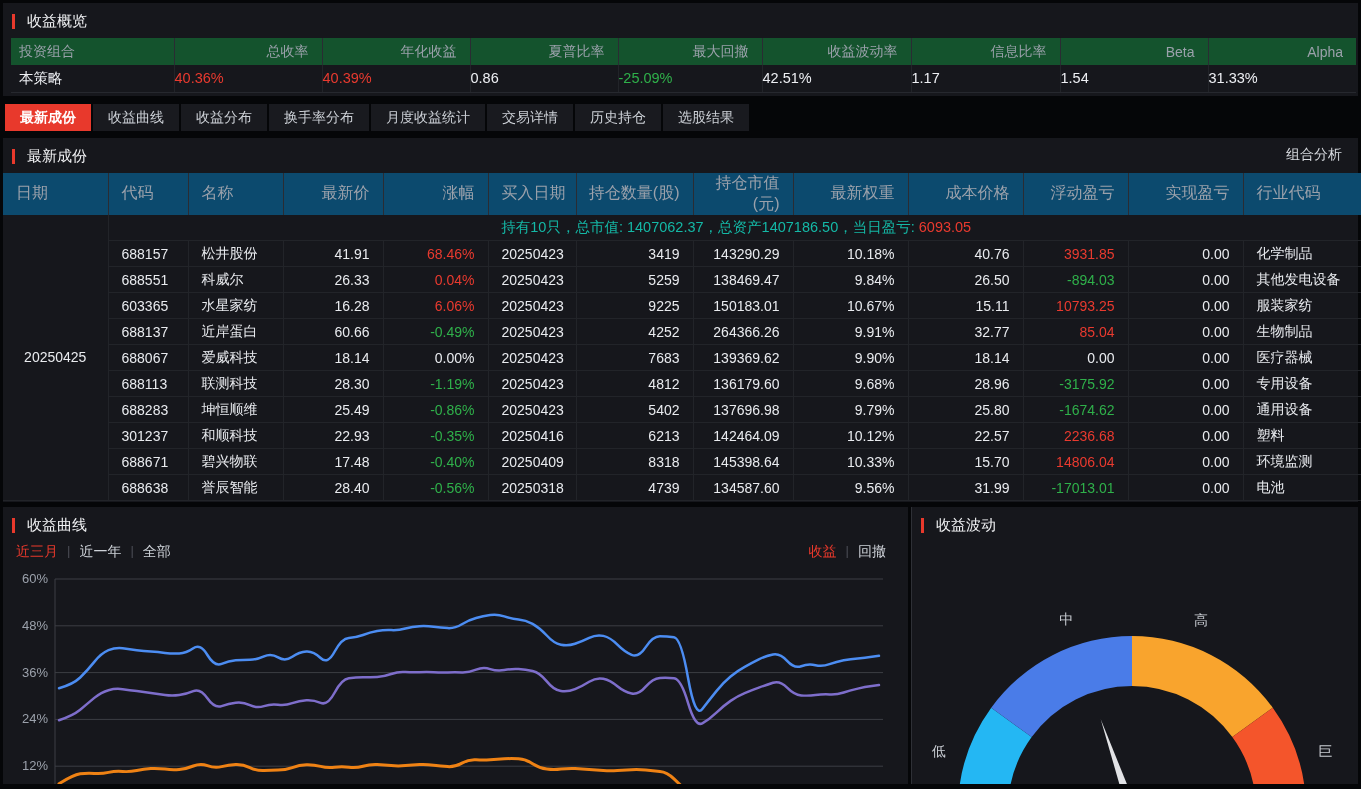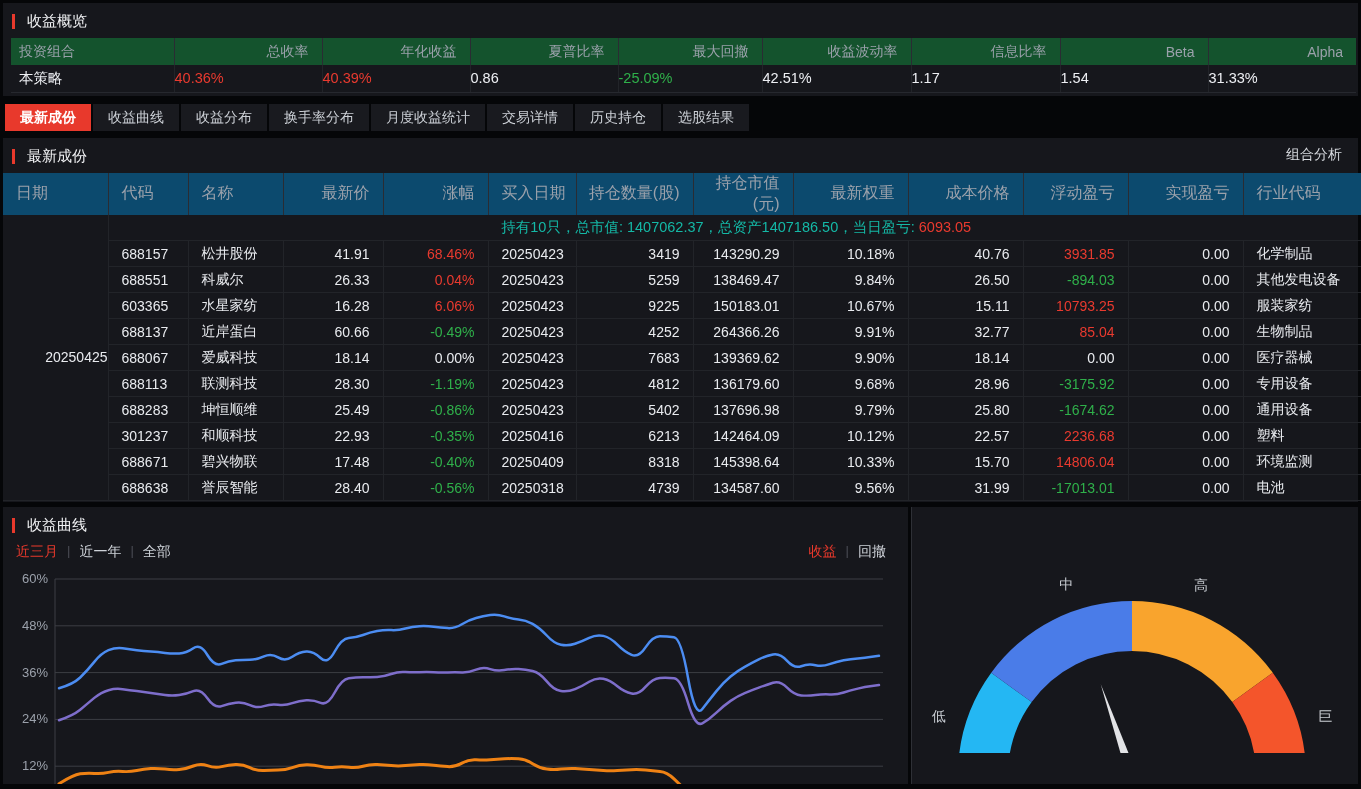--- a/index.html
+++ b/index.html
@@ -32,21 +32,21 @@
   .panel-main{margin-top:7px;padding-bottom:1px}
   .hd-head{display:flex;justify-content:space-between;align-items:center;padding-right:16px}
   .link{font-size:14px;color:#d8dbe0;cursor:pointer}
   .ht{font-size:14px}
   .ht th{background:#0c4a6e;color:#9ba1ab;height:27px;border-right:1px solid #2a2c33;font-size:16px}
   .ht td{height:26px;border-right:1px solid #222429;border-bottom:1px solid #222429;color:#e9ebef}
   .ht tr>*:last-child{border-right:none}
   .al{text-align:left;padding-left:13px}
   .ar{text-align:right;padding-right:13px}
   .sum-cell{text-align:center;font-size:14.5px}
-  .date-cell{vertical-align:middle;text-align:right;color:#e2e5ea}
+  .date-cell{vertical-align:middle;text-align:center;color:#e2e5ea}
   
   .bottom{display:flex;margin:5px 3px 0 3px;height:277px}
   .curve-panel{width:905px;background:#16171c;overflow:hidden}
   .gauge-panel{flex:1;background:#16171c;margin-left:3px;border-left:1px solid #2e3036;overflow:hidden}
   .filters{display:flex;justify-content:space-between;padding:1px 22px 0 13px;font-size:14px;height:22px}
   .fgroup{display:flex;align-items:flex-start}
   .fitem{color:#ced2d8;cursor:pointer}
   .fitem.active{color:#e8392c}
   .fsep{color:#4a4d55;margin:0 9px;font-size:13px}
   svg{display:block}
@@ -336,20 +336,24 @@
         <line x1="52" y1="153.4" x2="880" y2="153.4" stroke="#3c3e44" stroke-width="1"></line>
         <text x="45" y="157.4" fill="#9ba1ab" font-size="13" text-anchor="end">24%</text>
         <line x1="52" y1="200.2" x2="880" y2="200.2" stroke="#3c3e44" stroke-width="1"></line>
         <text x="45" y="204.2" fill="#9ba1ab" font-size="13" text-anchor="end">12%</text>
         <path d="M56.0,122.2 Q70.1,118.3 77.2,111.5 Q84.3,104.6 91.3,95.9 Q98.4,87.1 105.5,84.2 Q112.6,81.3 119.6,82.2 Q126.7,83.2 133.8,84.2 Q140.8,85.1 147.9,85.5 Q155.0,85.9 162.0,86.9 Q169.1,87.9 176.2,87.5 Q183.2,87.1 190.3,82.2 Q197.4,77.3 204.4,89.0 Q211.5,100.8 218.6,97.8 Q225.7,94.9 232.7,94.3 Q239.8,93.7 246.9,93.7 Q253.9,93.7 261.0,90.4 Q268.1,87.1 275.1,91.4 Q282.2,95.7 289.3,90.8 Q296.3,85.9 303.4,85.5 Q310.5,85.1 317.6,92.0 Q324.6,98.8 331.7,85.5 Q338.8,72.3 345.8,71.9 Q352.9,71.5 360.0,69.0 Q367.0,66.4 374.1,65.1 Q381.2,63.7 388.2,64.1 Q395.3,64.5 402.4,62.5 Q409.4,60.6 416.5,60.2 Q423.6,59.8 430.7,60.8 Q437.7,61.8 444.8,62.1 Q451.9,62.5 458.9,58.2 Q466.0,53.9 473.1,52.0 Q480.1,50.0 487.2,49.1 Q494.3,48.1 501.3,50.4 Q508.4,52.8 515.5,53.4 Q522.6,53.9 529.6,57.8 Q536.7,61.8 543.8,69.5 Q550.8,77.3 557.9,78.7 Q565.0,80.1 572.0,77.7 Q579.1,75.4 586.2,71.9 Q593.2,68.4 600.3,69.9 Q607.4,71.5 614.4,78.7 Q621.5,85.9 628.6,88.9 Q635.7,91.8 642.7,81.1 Q649.8,70.3 656.9,70.3 Q663.9,70.3 671.0,71.3 Q678.1,72.3 685.1,112.3 Q692.2,152.2 699.3,143.1 Q706.3,133.9 713.4,125.1 Q720.5,116.3 727.6,110.5 Q734.6,104.6 741.7,100.8 Q748.8,96.8 755.8,93.3 Q762.9,89.8 770.0,88.5 Q777.0,87.1 784.1,94.9 Q791.2,102.7 798.2,100.2 Q805.3,97.6 812.4,99.2 Q819.4,100.8 826.5,98.2 Q833.6,95.7 840.7,94.3 Q847.7,93.0 854.8,92.4 Q861.9,91.8 868.9,90.8 L876.0,89.8" fill="none" stroke="#4c8df2" stroke-width="2.5" stroke-linejoin="round" stroke-linecap="round"></path>
         <path d="M56.0,154.2 Q70.1,149.5 77.2,143.7 Q84.3,137.8 91.3,131.9 Q98.4,126.1 105.5,124.2 Q112.6,122.2 119.6,123.2 Q126.7,124.1 133.8,125.1 Q140.8,126.1 147.9,127.1 Q155.0,128.1 162.0,129.0 Q169.1,130.0 176.2,129.0 Q183.2,128.1 190.3,125.1 Q197.4,122.2 204.4,132.3 Q211.5,142.5 218.6,140.1 Q225.7,137.8 232.7,136.8 Q239.8,135.8 246.9,139.2 Q253.9,142.5 261.0,140.1 Q268.1,137.8 275.1,138.8 Q282.2,139.8 289.3,137.2 Q296.3,134.7 303.4,134.3 Q310.5,133.9 317.6,136.8 Q324.6,139.8 331.7,126.5 Q338.8,113.2 345.8,112.3 Q352.9,111.3 360.0,111.3 Q367.0,111.3 374.1,110.9 Q381.2,110.5 388.2,108.0 Q395.3,105.4 402.4,106.0 Q409.4,106.6 416.5,106.2 Q423.6,105.8 430.7,106.2 Q437.7,106.6 444.8,106.4 Q451.9,106.2 458.9,106.4 Q466.0,106.6 473.1,103.7 Q480.1,100.8 487.2,103.1 Q494.3,105.4 501.3,104.1 Q508.4,102.7 515.5,103.1 Q522.6,103.5 529.6,105.0 Q536.7,106.6 543.8,115.4 Q550.8,124.1 557.9,125.1 Q565.0,126.1 572.0,123.2 Q579.1,120.3 586.2,115.8 Q593.2,111.3 600.3,112.8 Q607.4,114.4 614.4,120.3 Q621.5,126.1 628.6,127.5 Q635.7,128.8 642.7,120.6 Q649.8,112.5 656.9,111.9 Q663.9,111.3 671.0,112.3 Q678.1,113.2 685.1,137.2 Q692.2,161.2 699.3,157.3 Q706.3,153.4 713.4,146.6 Q720.5,139.8 727.6,134.9 Q734.6,130.0 741.7,127.1 Q748.8,124.1 755.8,121.6 Q762.9,119.1 770.0,116.7 Q777.0,114.4 784.1,121.6 Q791.2,128.8 798.2,129.4 Q805.3,130.0 812.4,129.0 Q819.4,128.1 826.5,128.4 Q833.6,128.8 840.7,126.5 Q847.7,124.1 854.8,122.6 Q861.9,121.0 868.9,120.1 L876.0,119.1" fill="none" stroke="#7e6ecb" stroke-width="2.5" stroke-linejoin="round" stroke-linecap="round"></path>
         <path d="M56.0,217.8 Q70.1,208.8 77.2,207.8 Q84.3,206.8 91.3,207.4 Q98.4,208.0 105.5,206.4 Q112.6,204.9 119.6,205.5 Q126.7,206.0 133.8,204.5 Q140.8,202.9 147.9,202.5 Q155.0,202.2 162.0,203.1 Q169.1,204.1 176.2,203.5 Q183.2,202.9 190.3,200.0 Q197.4,197.1 204.4,199.6 Q211.5,202.2 218.6,200.6 Q225.7,199.0 232.7,198.6 Q239.8,198.3 246.9,201.6 Q253.9,204.9 261.0,204.5 Q268.1,204.1 275.1,204.1 Q282.2,204.1 289.3,201.6 Q296.3,199.0 303.4,198.8 Q310.5,198.6 317.6,200.4 Q324.6,202.2 331.7,201.2 Q338.8,200.2 345.8,201.2 Q352.9,202.2 360.0,200.2 Q367.0,198.3 374.1,198.6 Q381.2,199.0 388.2,199.6 Q395.3,200.2 402.4,199.6 Q409.4,199.0 416.5,198.6 Q423.6,198.3 430.7,199.2 Q437.7,200.2 444.8,200.6 Q451.9,201.0 458.9,197.1 Q466.0,193.2 473.1,193.8 Q480.1,194.3 487.2,193.8 Q494.3,193.2 501.3,192.8 Q508.4,192.4 515.5,192.8 Q522.6,193.2 529.6,197.7 Q536.7,202.2 543.8,203.1 Q550.8,204.1 557.9,203.1 Q565.0,202.2 572.0,202.5 Q579.1,202.9 586.2,203.5 Q593.2,204.1 600.3,204.5 Q607.4,204.9 614.4,204.5 Q621.5,204.1 628.6,203.7 Q635.7,203.3 642.7,204.1 Q649.8,204.9 656.9,205.5 Q663.9,206.0 671.0,212.9 L678.1,219.7" fill="none" stroke="#ef8214" stroke-width="3" stroke-linejoin="round" stroke-linecap="round"></path>
       </svg>
   </div>
   <div class="gauge-panel">
+    <div class="sec-title">
+      <span class="bar"></span>
+      <span>收益波动</span>
+    </div>
     <svg id="gauge-svg" width="446" height="230">
         <path d="M46,251.99999999999997 A174,174 0 0 1 79.23104297875915,149.72536610110967 L119.68189269750653,179.11462871573332 A124,124 0 0 0 96,251.99999999999997 Z" fill="#24b7f3"></path>
         <text x="26.826439295466855" y="197.9409156460071" fill="#c9cdd3" font-size="14" text-anchor="middle">低</text>
         <path d="M79.23104297875915,149.72536610110967 A174,174 0 0 1 220,78 L220,128 A124,124 0 0 0 119.68189269750653,179.11462871573332 Z" fill="#4a7ce8"></path>
         <text x="154.2352327996544" y="66.005247728938" fill="#c9cdd3" font-size="14" text-anchor="middle">中</text>
         <path d="M220,78 A174,174 0 0 1 360.76895702124085,149.72536610110967 L320.3181073024935,179.11462871573332 A124,124 0 0 0 220,128 Z" fill="#f9a42d"></path>
         <text x="289.0880689517851" y="67.18209060124653" fill="#c9cdd3" font-size="14" text-anchor="middle">高</text>
         <path d="M360.76895702124085,149.72536610110967 A174,174 0 0 1 394,252 L344,252 A124,124 0 0 0 320.3181073024935,179.11462871573332 Z" fill="#f4552b"></path>
         <text x="413.17356070453314" y="197.94091564600717" fill="#c9cdd3" font-size="14" text-anchor="middle">巨</text>
         <polygon points="188.745457172113,161.2302167424656 215.27240712200341,253.6278407722858 224.72759287799659,250.3721592277142" fill="#e2e3e6"></polygon>

